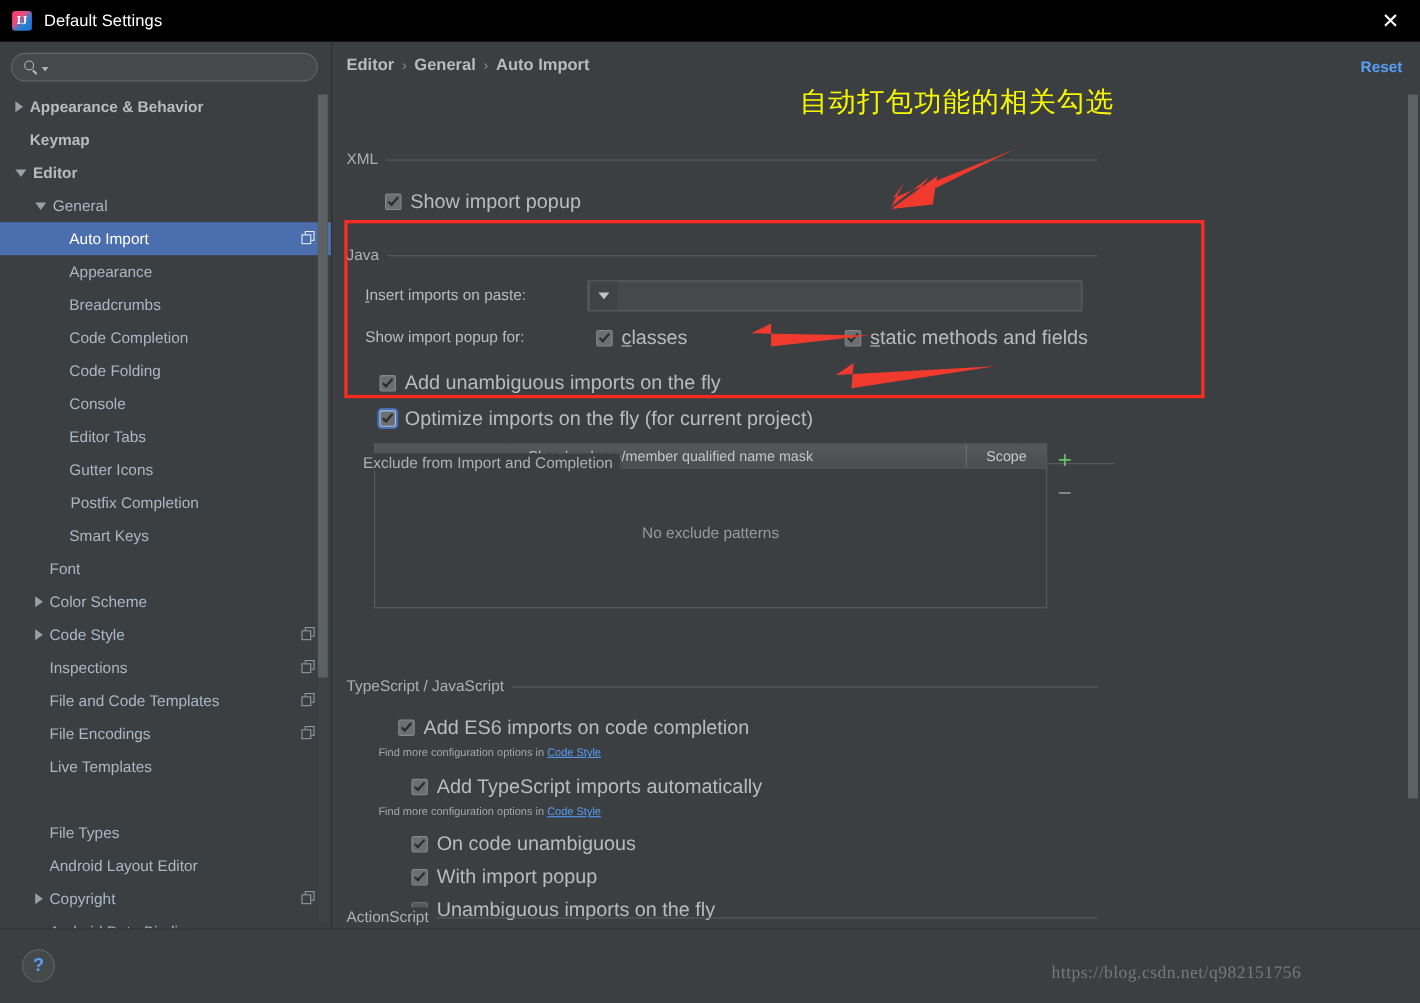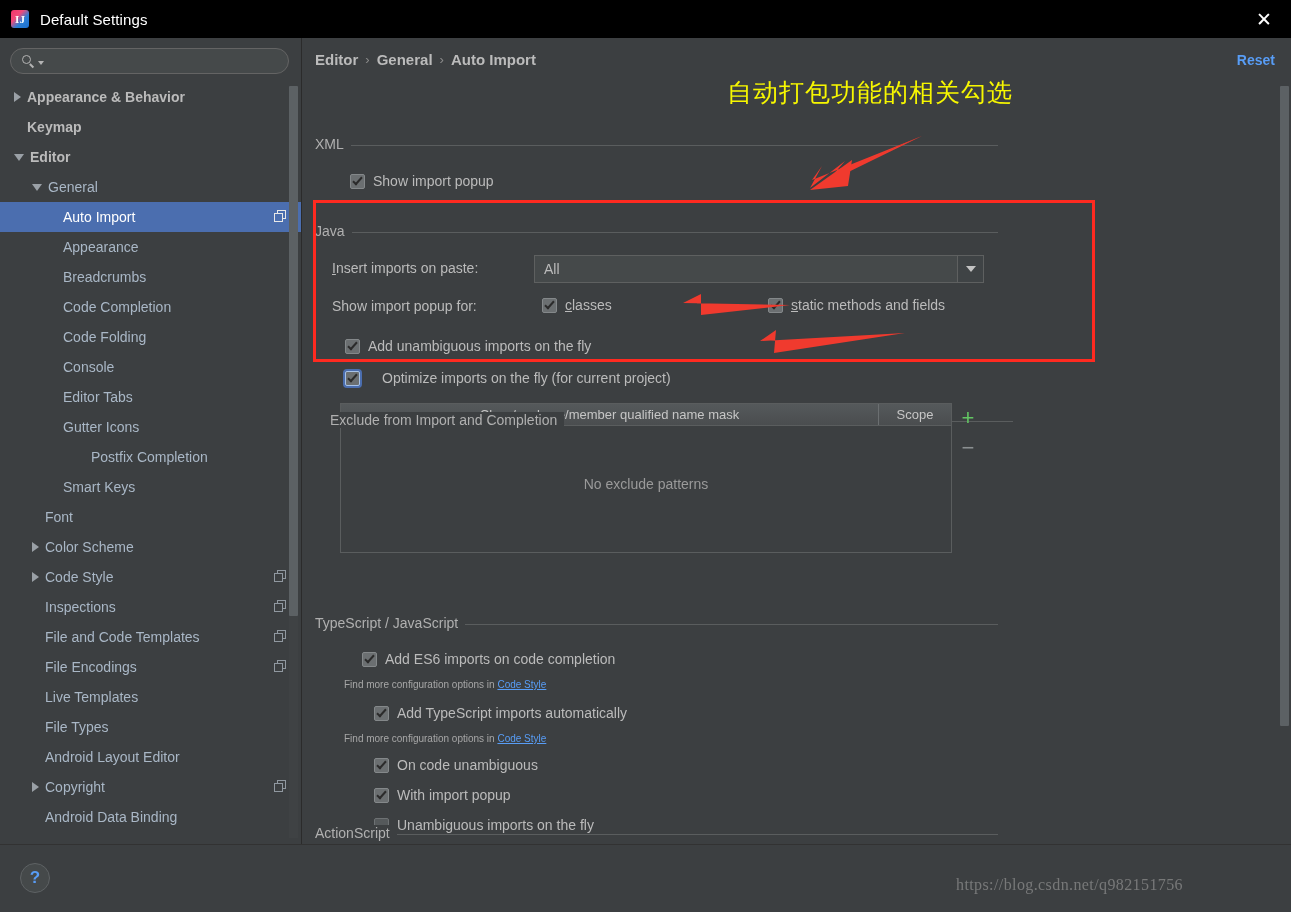--- a/index.html
+++ b/index.html
@@ -121,21 +121,21 @@
 
   .group { position: absolute; }
   .group-title {
     position: absolute; left: 0; top: 0; font-size: 14px; color: #b0b0b0;
     background: #3c3f41; padding-right: 7px; z-index: 2;
   }
   .group-line {
     position: absolute; left: 0; right: 0; top: 9px; height: 1px; background: #5a5d5e;
   }
 
-  .cb-row { display: flex; align-items: center; font-size: 14px; color: #bbbbbb; }
+  .cb-row { display: flex; align-items: center; font-size: 18px; color: #bbbbbb; }
   .cbox {
     width: 15px; height: 15px; flex: none; border-radius: 2px;
     background: #6b6f71; border: 1px solid #84888a; position: relative; margin-right: 8px;
   }
   .cbox.empty { background: #55595b; border-color: #6d7173; }
   .cbox.focus { box-shadow: 0 0 0 2px #4b6eaf; border-color: #a6c2e8; }
   .cbox .tick {
     position: absolute; left: 4px; top: 0px; width: 5px; height: 10px;
     border: solid #2b2b2b; border-width: 0 2px 2px 0; transform: rotate(42deg);
   }
@@ -290,21 +290,21 @@
           <span class="tree-label">Console</span>
         </div>
         <div class="tree-row" style="padding-left: 50px;">
           <span class="twisty none"></span>
           <span class="tree-label">Editor Tabs</span>
         </div>
         <div class="tree-row" style="padding-left: 50px;">
           <span class="twisty none"></span>
           <span class="tree-label">Gutter Icons</span>
         </div>
-        <div class="tree-row" style="padding-left: 78px;">
+        <div class="tree-row" style="padding-left: 51px;">
           <span class="twisty none"></span>
           <span class="tree-label">Postfix Completion</span>
         </div>
         <div class="tree-row" style="padding-left: 50px;">
           <span class="twisty none"></span>
           <span class="tree-label">Smart Keys</span>
         </div>
         <div class="tree-row" style="padding-left: 32px;">
           <span class="twisty none"></span>
           <span class="tree-label">Font</span>
@@ -342,21 +342,21 @@
           <span class="tree-label">File Encodings</span>
           <span class="copy-icon">
             <i class="back"></i>
             <i class="front"></i>
           </span>
         </div>
         <div class="tree-row" style="padding-left: 32px;">
           <span class="twisty none"></span>
           <span class="tree-label">Live Templates</span>
         </div>
-        <div class="tree-row" style="padding-left: 32px;">
+        <div class="tree-row" style="padding-left: 32px; margin-top: 30px;">
           <span class="twisty none"></span>
           <span class="tree-label">File Types</span>
         </div>
         <div class="tree-row" style="padding-left: 32px;">
           <span class="twisty none"></span>
           <span class="tree-label">Android Layout Editor</span>
         </div>
         <div class="tree-row" style="padding-left: 32px;">
           <span class="twisty right"></span>
           <span class="tree-label">Copyright</span>
@@ -398,21 +398,20 @@
 
     <div class="group" style="left:13px; top:185px; width:683px; height:14px;">
       <div class="group-line"></div>
       <div class="group-title">Java</div>
     </div>
 
     <div style="position:absolute; left:30px; top:222px; font-size:14px; color:#bbbbbb;">
       <span class="mnemonic">I</span><span>nsert imports on paste:</span>
     </div>
     <div class="combo" style="left:232px; top:217px; width:450px;">
-      <span class="val">All</span>
       <span class="arrow-btn">
         <span class="arrow"></span>
       </span>
     </div>
 
     <div style="position:absolute; left:30px; top:260px; font-size:14px; color:#bbbbbb;">Show import popup for:</div>
     <div class="cb-row" style="position:absolute; left:240px; top:259px;">
       <span class="cbox">
           <span class="tick"></span>
         </span>
@@ -424,21 +423,21 @@
         </span>
       <span><span class="mnemonic">s</span><span>tatic methods and fields</span></span>
     </div>
 
     <div class="cb-row" style="position:absolute; left:43px; top:300px;text-align:right;">
       <span class="cbox">
           <span class="tick"></span>
         </span>
       <span>Add unambiguous imports on the fly</span>
     </div>
-    <div class="cb-row" style="position:absolute; left:43px; top:332px;gap:14px;">
+    <div class="cb-row" style="position:absolute; left:43px; top:332px;">
       <span class="cbox focus">
           <span class="tick"></span>
         </span>
       <span>Optimize imports on the fly (for current project)</span>
     </div>
 
     <div class="group" style="left:28px; top:374px; width:683px; height:14px;">
       <div class="group-line"></div>
       <div class="group-title">Exclude from Import and Completion</div>
     </div>

